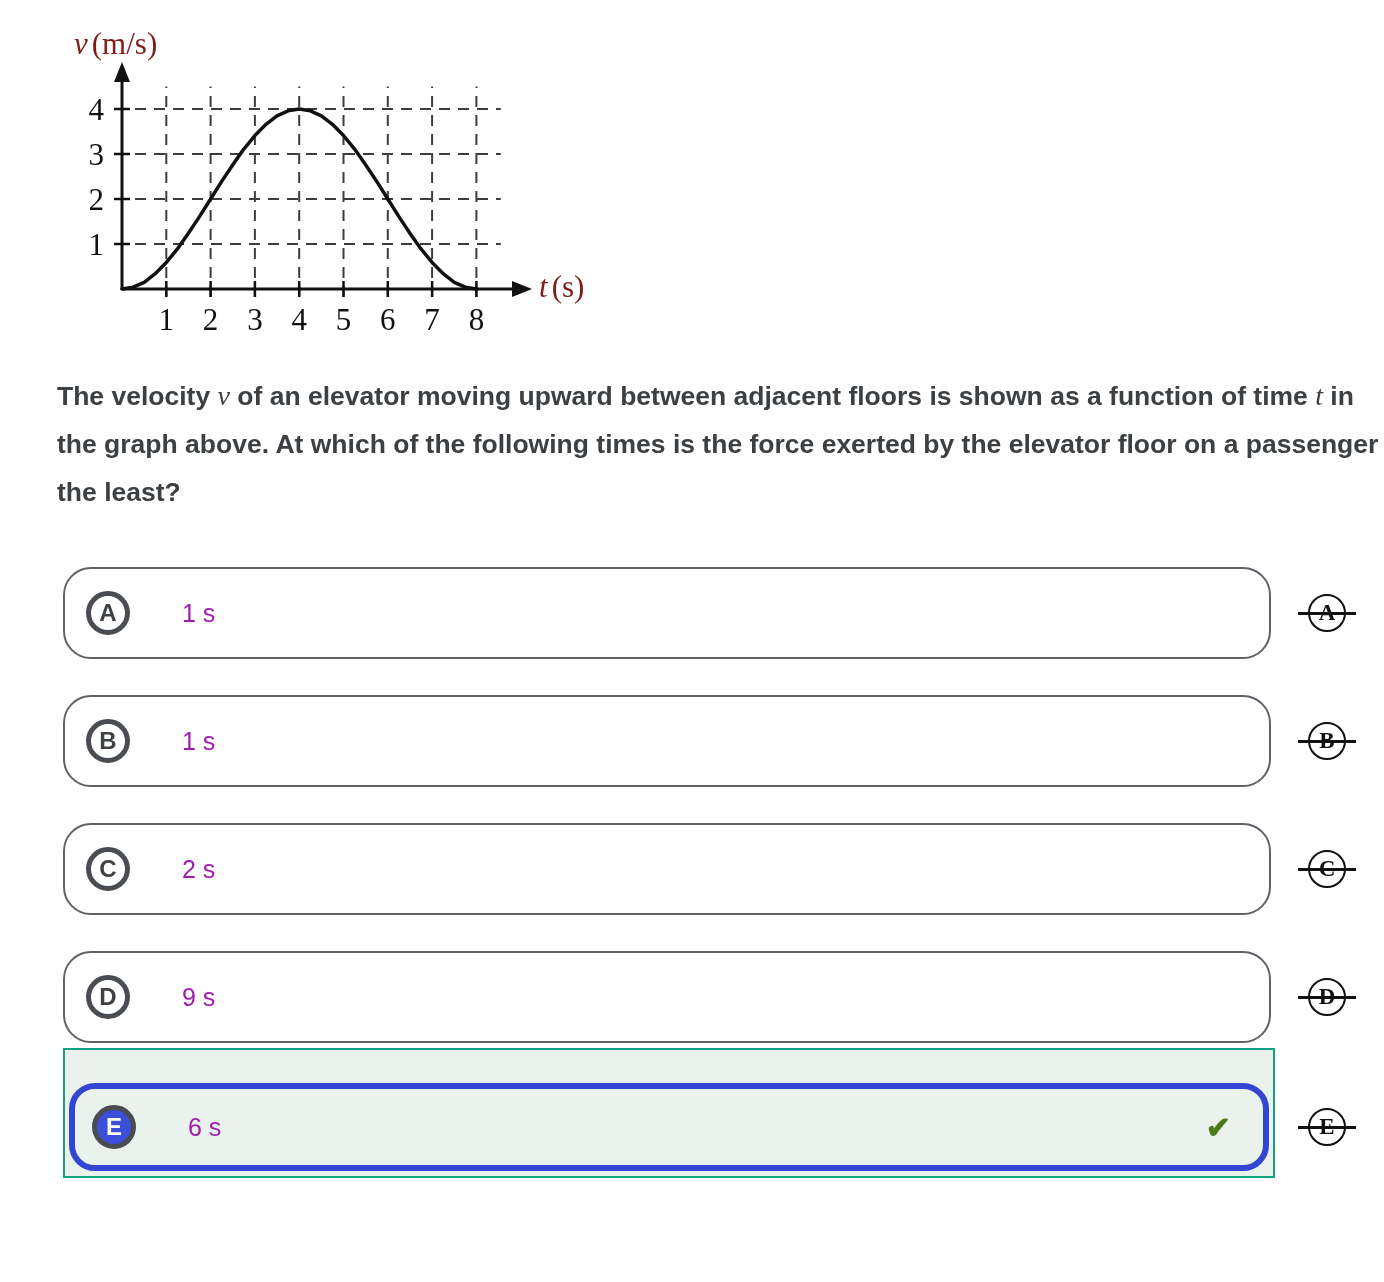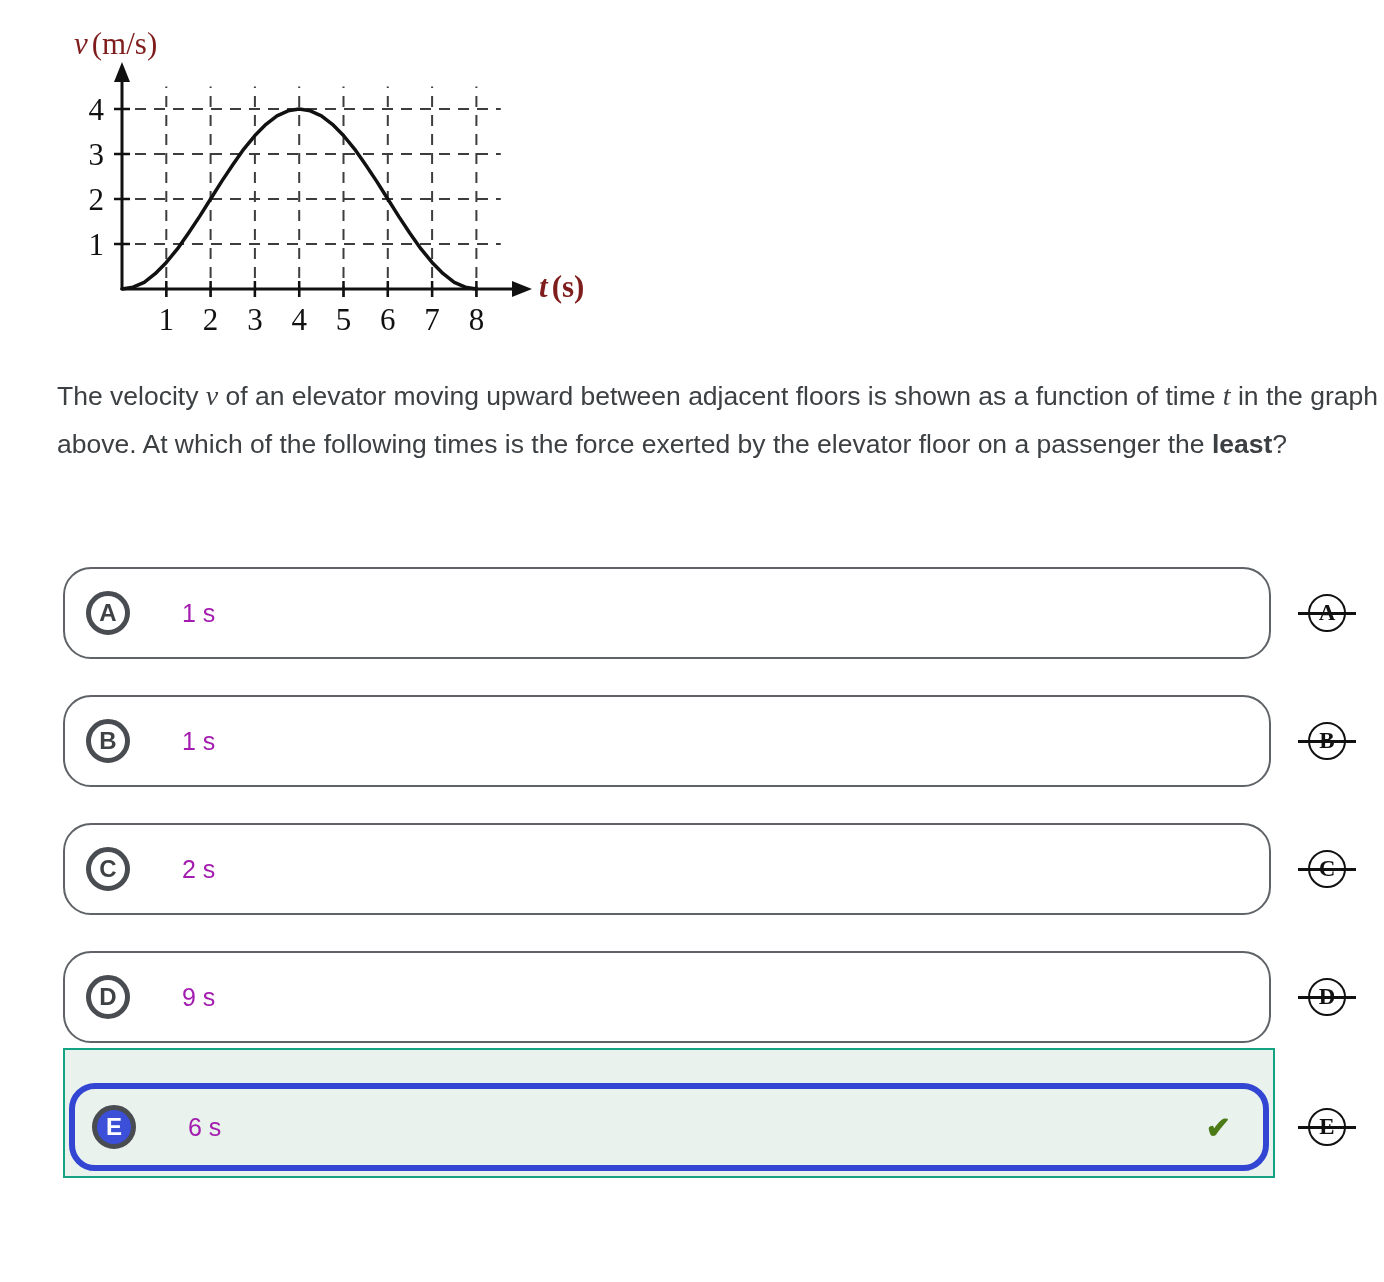--- a/index.html
+++ b/index.html
@@ -8,31 +8,31 @@
     background:#ffffff; overflow:hidden;
     font-family:"Liberation Sans", sans-serif;
   }
   #graph { position:absolute; left:0; top:0; }
   .axis-label {
     position:absolute; font-family:"Liberation Serif", serif;
     font-size:31px; color:#7f1d1d; white-space:nowrap;
   }
   .axis-label em { font-style:italic; margin-right:4px; }
   .ylab { left:74px; top:26px; }
-  .xlab { left:539px; top:269px;font-weight:bold; }
+  .xlab { left:539px; top:269px; }
 
   .question {
     position:absolute; left:57px; top:372px; width:1327px;
     font-size:26.5px; line-height:48px; color:#3c4043;
   }
   .question .math {
     font-family:"Liberation Serif", serif; font-style:italic; font-size:28px;
   }
   .question .bold { font-weight:700;text-align:right; }
-  .question .normal { font-weight:400; }
+  .question .normal { font-weight:700; }
 
   .options { position:absolute; left:63px; top:567px; }
   .option-row { display:flex; align-items:center; }
   .mb { margin-bottom:36px; }
   .mb-sm { margin-bottom:5px; }
 
   .option-box {
     width:1208px; height:92px; background:#fff;
     border:2px solid #5f6368; border-radius:28px;
     display:flex; align-items:center; padding:0 20px 0 21px;

